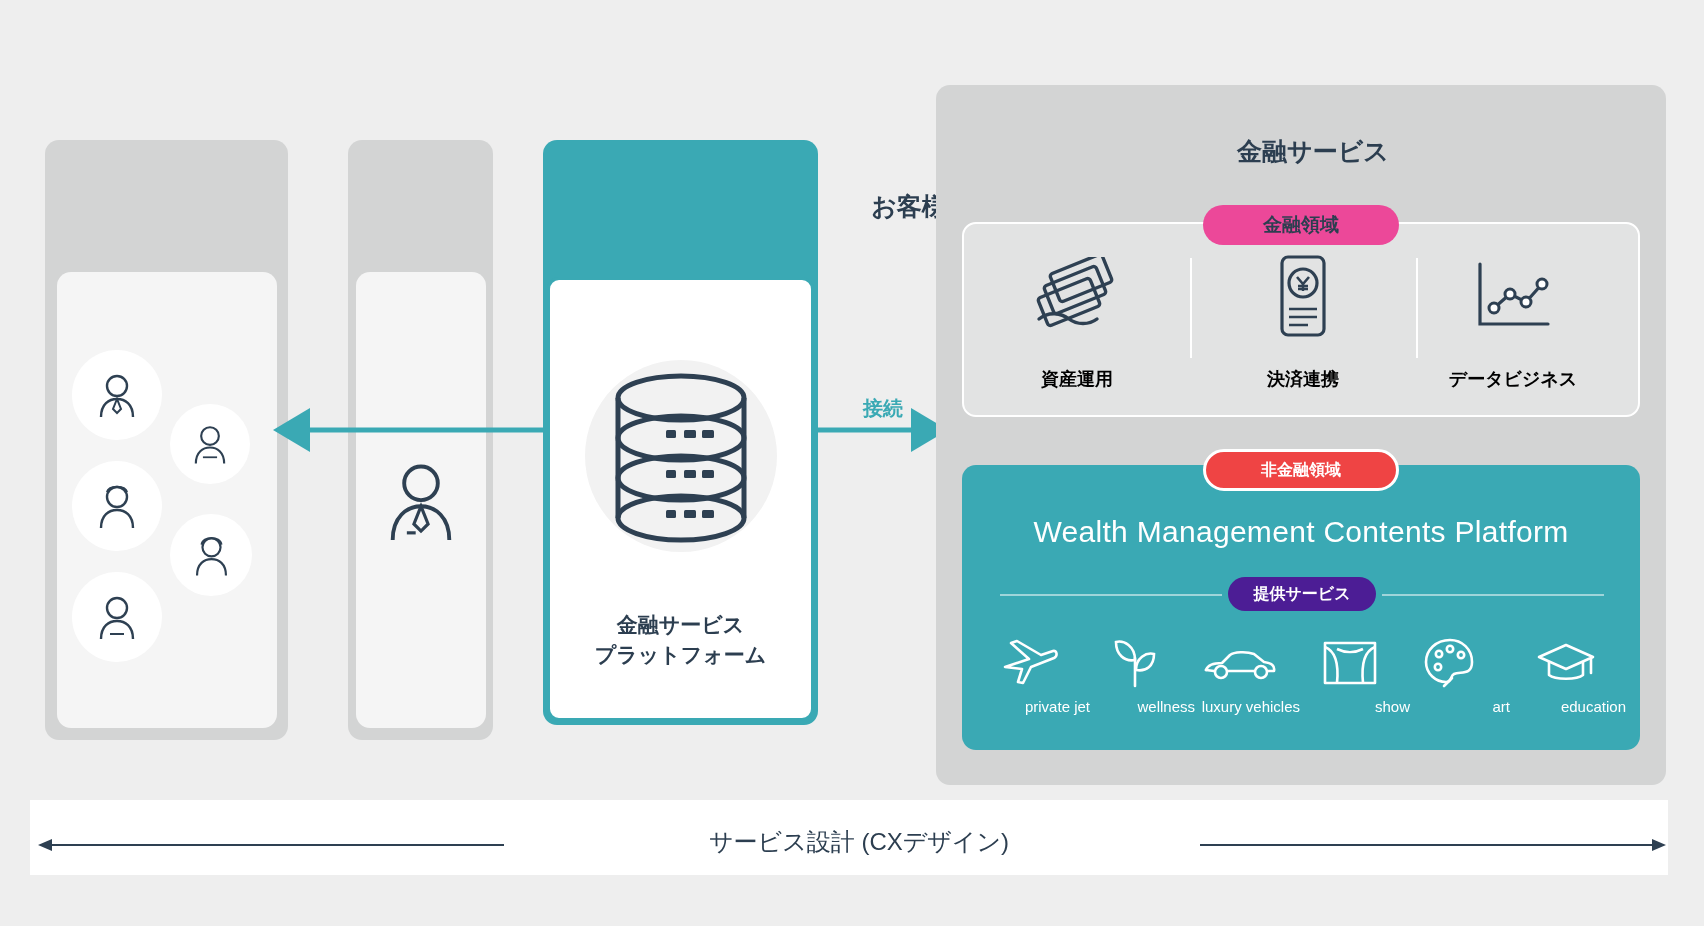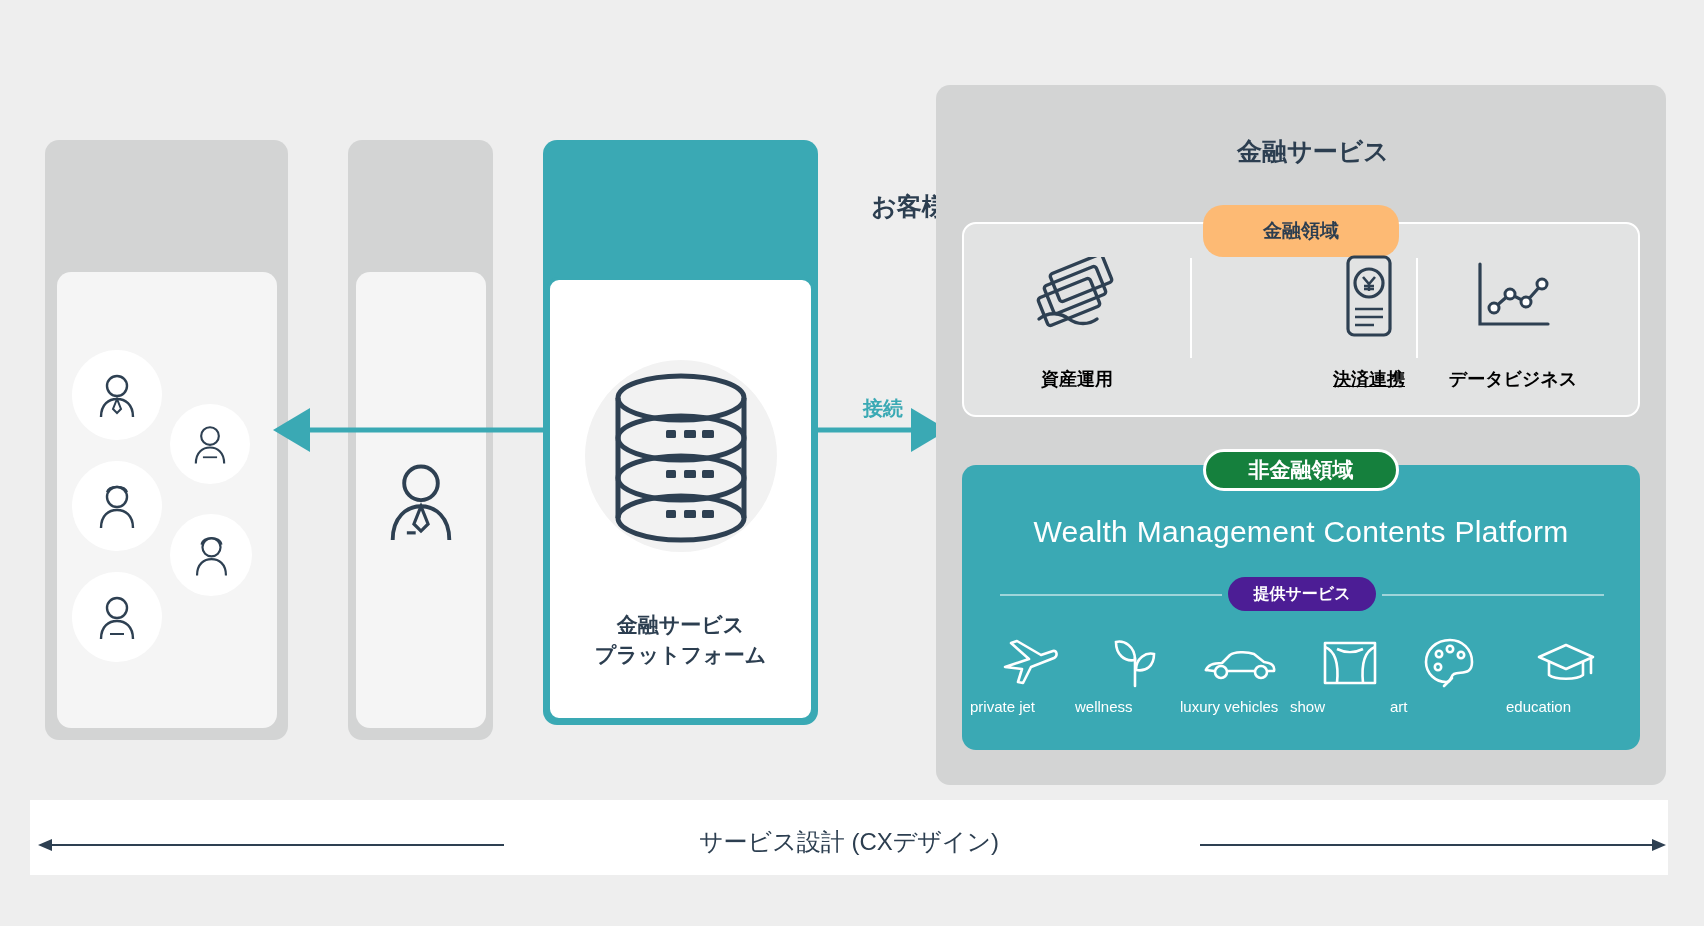--- a/index.html
+++ b/index.html
@@ -61,69 +61,69 @@
 
   
   #fs-panel{position:absolute;left:936px;top:85px;width:730px;height:700px;background:#d3d4d4;border-radius:14px;}
   #fs-title{left:936px;top:135px;width:730px;font-size:25px;}
 
   #fin-area-box{
     position:absolute;left:962px;top:222px;width:678px;height:195px;
     background:#e2e3e3;border:2px solid #ffffff;border-radius:14px;box-sizing:border-box;
   }
   #fin-area-pill{
-    position:absolute;left:1203px;top:205px;width:196px;height:52px;
-    background:#fdba74;border-radius:20px;
+    position:absolute;left:1203px;top:205px;width:196px;height:40px;
+    background:#ec4899;border-radius:20px;
     display:flex;align-items:center;justify-content:center;
     font-size:19px;font-weight:bold;color:#2c3e50;
   }
   .fin-col{
     position:absolute;top:248px;width:226px;height:160px;
   }
   .fin-col .ficon{height:95px;display:flex;align-items:center;justify-content:center;}
   .fin-col .flabel{
     text-align:center;font-size:18px;color:#000000;font-weight:bold;margin-top:24px;
   }
   .fin-div{position:absolute;top:258px;width:2px;height:100px;background:#ffffff;}
 
   #nonfin-box{
     position:absolute;left:962px;top:465px;width:678px;height:285px;
     background:#3aa9b4;border-radius:14px;
   }
   #nonfin-pill{
     position:absolute;left:1203px;top:449px;width:196px;height:42px;
-    background:#15803d;border:3px solid #ffffff;border-radius:21px;box-sizing:border-box;
+    background:#ef4444;border:3px solid #ffffff;border-radius:21px;box-sizing:border-box;
     display:flex;align-items:center;justify-content:center;
-    font-size:21px;font-weight:bold;color:#ffffff;
+    font-size:16px;font-weight:bold;color:#ffffff;
   }
   #wm-title{
     position:absolute;left:962px;top:515px;width:678px;text-align:center;
     font-size:30px;color:#ffffff;letter-spacing:.3px;
   }
   #svc-pill{
     position:absolute;left:1228px;top:577px;width:148px;height:34px;
     background:#4c1d95;border-radius:17px;
     display:flex;align-items:center;justify-content:center;
     font-size:16px;font-weight:bold;color:#ffffff;
   }
   .svc-line{position:absolute;top:594px;height:2px;background:#9fd5da;}
   #svc-line-l{left:1000px;width:222px;}
   #svc-line-r{left:1382px;width:222px;}
 
-  .svc-item{position:absolute;top:632px;width:120px;text-align:left;}
+  .svc-item{position:absolute;top:632px;width:120px;text-align:right;}
   .svc-item .sicon{height:62px;display:flex;align-items:center;justify-content:center;}
   .svc-item .slabel{font-size:15px;color:#ffffff;margin-top:4px;white-space:nowrap;}
 
   
   #bottom-bar{
     position:absolute;left:30px;top:800px;width:1638px;height:75px;background:#ffffff;
   }
   #bottom-label{
     position:absolute;left:30px;top:826px;width:1638px;text-align:center;
-    font-size:24px;color:#2c3e50;
+    font-size:24px;color:#2c3e50;padding-left:10px;
   }
 </style>
 </head>
 <body>
 
 <div class="stage">
 
   <div class="gray-head" id="customers-head"></div>
   <div class="white-card" id="customers-card"></div>
   <div class="head-title" id="customers-title">お客様</div>
@@ -239,21 +239,21 @@
           <rect x="22" y="6" width="56" height="30" rx="3" transform="rotate(-22 50 21)"></rect>
           <rect x="16" y="18" width="56" height="30" rx="3" transform="rotate(-22 44 33)"></rect>
           <rect x="10" y="30" width="56" height="30" rx="3" transform="rotate(-22 38 45)"></rect>
           <path d="M8 62 C18 54 30 56 38 62 C46 68 58 68 66 62" stroke-linecap="round"></path>
         </g>
       </svg>
     </div>
     <div class="flabel">資産運用</div>
   </div>
 
-  <div class="fin-col" style="left:1256px;text-decoration:underline;">
+  <div class="fin-col" style="left:1190px;">
     <div class="ficon">
       <svg width="62" height="86" viewBox="0 0 62 86">
         <g fill="none" stroke="#2e4052" stroke-width="3.2">
           <rect x="10" y="4" width="42" height="78" rx="6"></rect>
           <circle cx="31" cy="30" r="14"></circle>
           <path d="M25 24 L31 31 L37 24" stroke-width="2.6"></path>
           <path d="M31 31 L31 38 M26 33 L36 33 M26 36 L36 36" stroke-width="2.4"></path>
           <path d="M17 56 L45 56 M17 64 L45 64 M17 72 L36 72" stroke-width="2.6"></path>
         </g>
       </svg>

